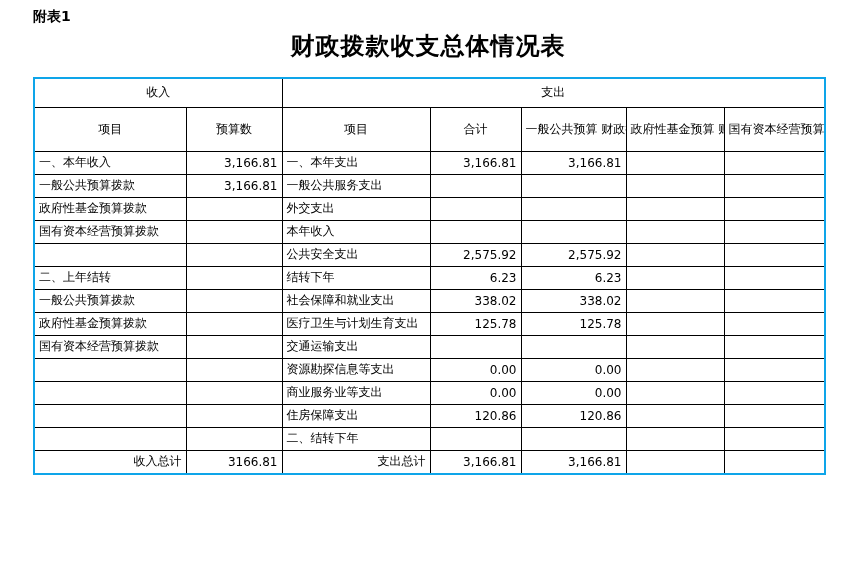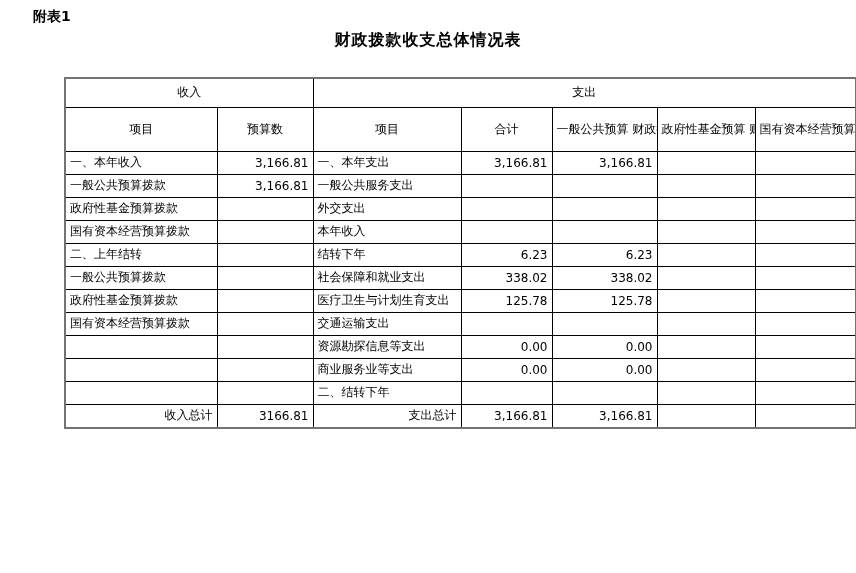--- a/index.html
+++ b/index.html
@@ -25,42 +25,41 @@
     top: 8px;
     font-size: 14px;
     font-weight: bold;
   }
   .title {
     position: absolute;
     left: 0;
     top: 30px;
     width: 856px;
     text-align: center;
-    font-size: 16px;
+    font-size: 24px;
     font-weight: bold;
     letter-spacing: 1px;
     font-family: "DejaVu Serif", "Liberation Serif", serif;
   }
   .unit {
     position: absolute;
     left: 33px;
     top: 58px;
     width: 791px;
     text-align: right;
     font-size: 12px;
   }
   table.fiscal {
     position: absolute;
     left: 33px;
     top: 77px;
     width: 791px;
     border-collapse: collapse;
     table-layout: fixed;
-    border: 2px solid #737373;
-    margin-left: 31px;
+    border: 2px solid #0ea5e9;
   }
   table.fiscal th, table.fiscal td {
     border: 1px solid #000000;
     font-size: 12px;
     font-weight: normal;
     padding: 0 4px;
     overflow: hidden;
     white-space: nowrap;
     box-sizing: border-box;
   }
@@ -147,20 +146,29 @@
         <tr>
           <td class="item">国有资本经营预算拨款</td>
           <td class="num"></td>
           <td class="item">本年收入</td>
           <td class="num"></td>
           <td class="num"></td>
           <td class="num"></td>
           <td class="num"></td>
         </tr>
         <tr>
+          <td class="item"></td>
+          <td class="num"></td>
+          <td class="item">公共安全支出</td>
+          <td class="num">2,575.92</td>
+          <td class="num">2,575.92</td>
+          <td class="num"></td>
+          <td class="num"></td>
+        </tr>
+        <tr>
           <td class="item">二、上年结转</td>
           <td class="num"></td>
           <td class="item">结转下年</td>
           <td class="num">6.23</td>
           <td class="num">6.23</td>
           <td class="num"></td>
           <td class="num"></td>
         </tr>
         <tr>
           <td class="item">一般公共预算拨款</td>
@@ -197,20 +205,29 @@
           <td class="num">0.00</td>
           <td class="num"></td>
           <td class="num"></td>
         </tr>
         <tr>
           <td class="item"></td>
           <td class="num"></td>
           <td class="item">商业服务业等支出</td>
           <td class="num">0.00</td>
           <td class="num">0.00</td>
+          <td class="num"></td>
+          <td class="num"></td>
+        </tr>
+        <tr>
+          <td class="item"></td>
+          <td class="num"></td>
+          <td class="item">住房保障支出</td>
+          <td class="num">120.86</td>
+          <td class="num">120.86</td>
           <td class="num"></td>
           <td class="num"></td>
         </tr>
         <tr>
           <td class="item"></td>
           <td class="num"></td>
           <td class="item">二、结转下年</td>
           <td class="num"></td>
           <td class="num"></td>
           <td class="num"></td>

